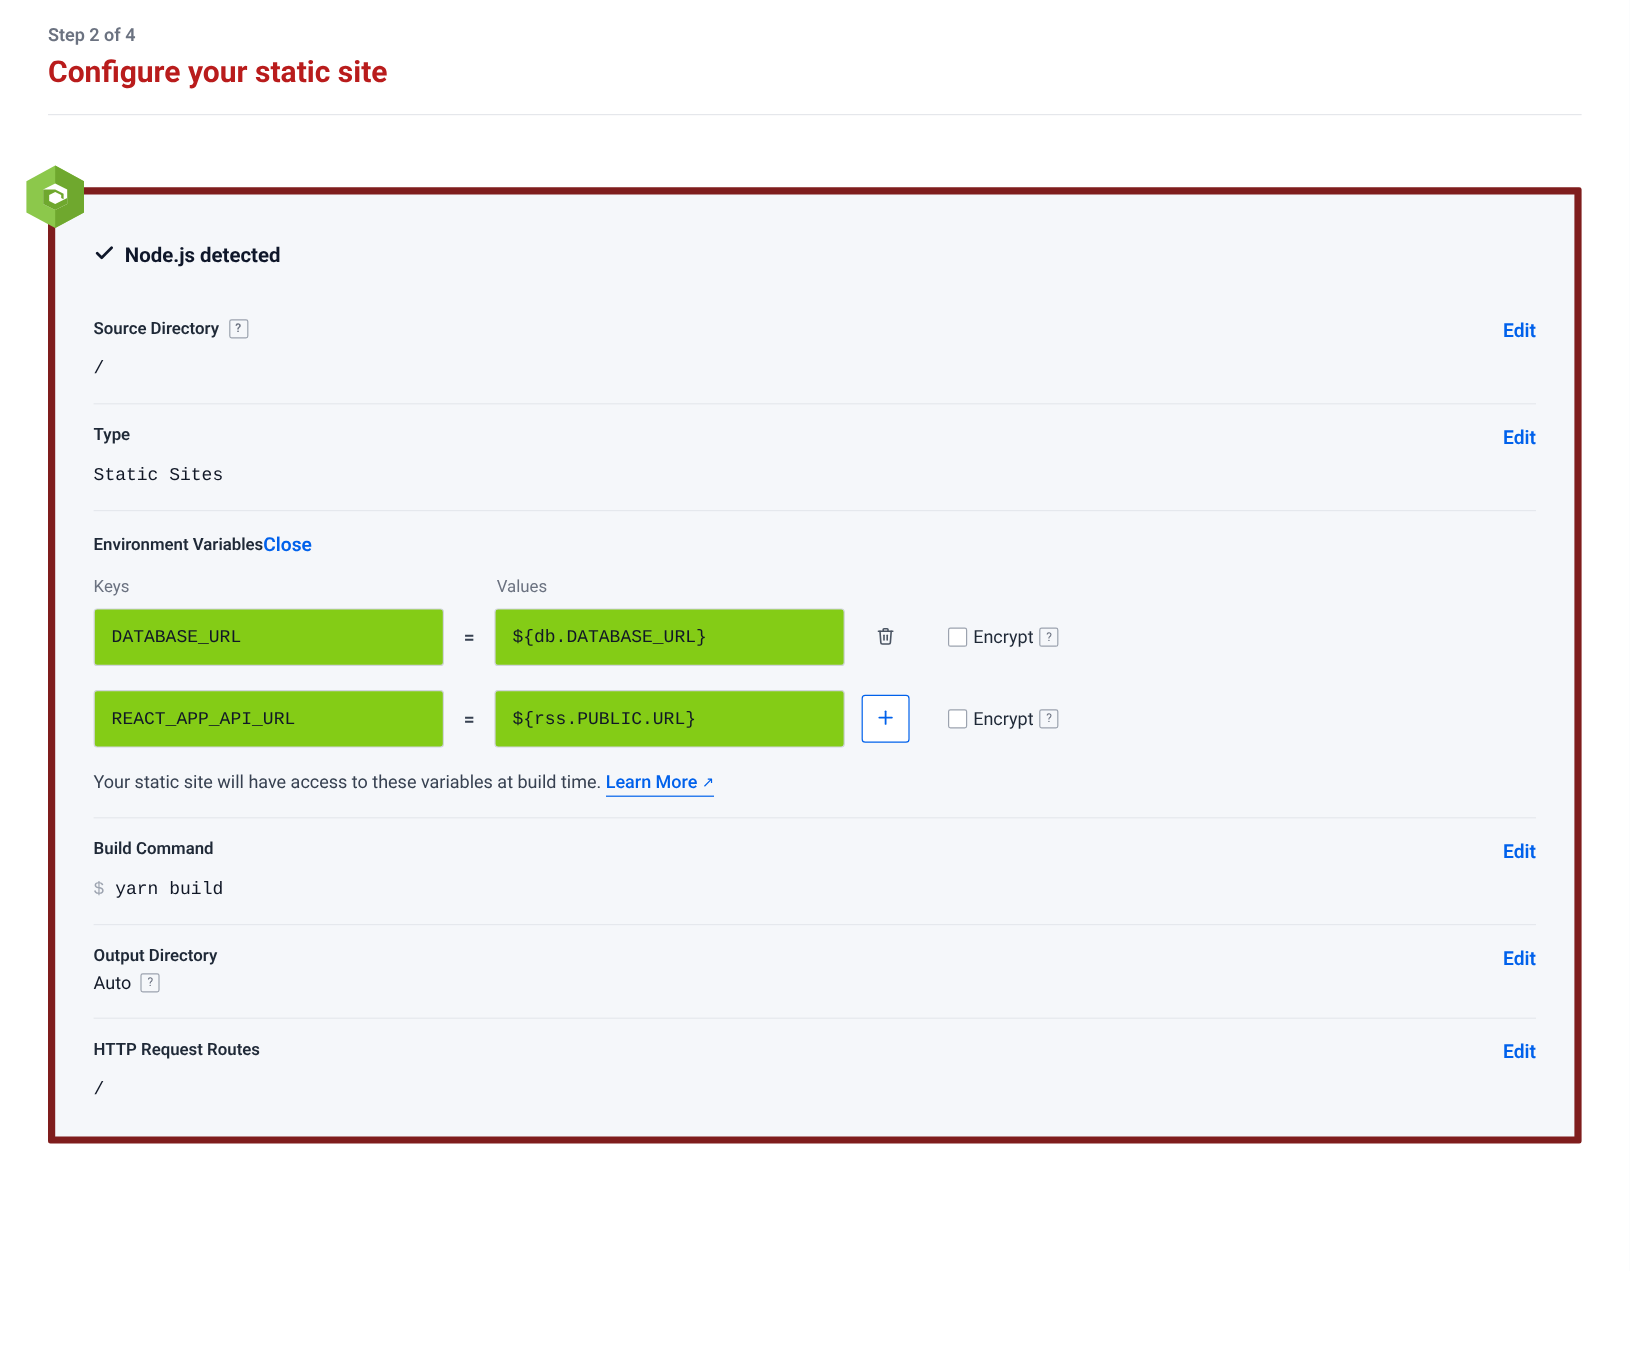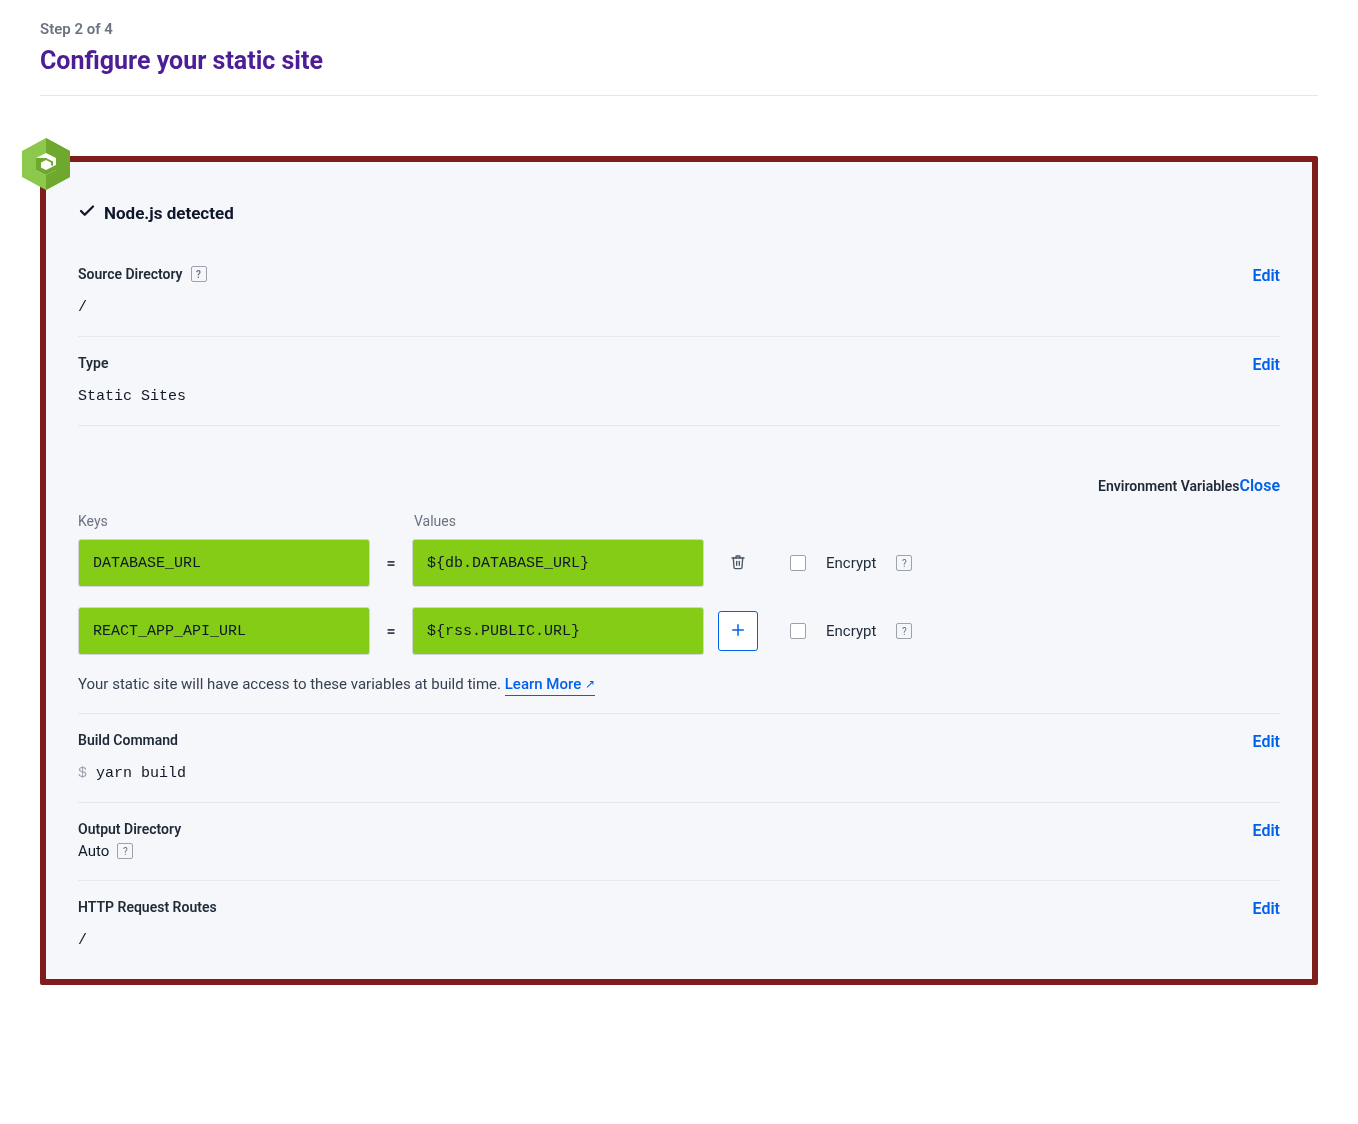--- a/index.html
+++ b/index.html
@@ -13,21 +13,21 @@
   }
   .step-label {
     color: #6b7280;
     font-size: 15px;
     font-weight: 600;
     margin-bottom: 8px;
   }
   .page-title {
     font-size: 25px;
     font-weight: 700;
-    color: #4c1d95;
+    color: #b91c1c;
     margin-bottom: 20px;
   }
   .title-divider {
     border: none;
     border-top: 1px solid #e5e7eb;
     margin-bottom: 60px;
   }
   .config-card {
     position: relative;
     background: #f5f7fa;
@@ -104,24 +104,23 @@
     font-size: 10px;
     color: #6b7280;
     cursor: pointer;
   }
   .env-section {
     padding: 18px 0 20px 0;
     border-bottom: 1px solid #e5e8ed;
   }
   .env-header {
     display: flex;
-    justify-content: flex-end;
+    justify-content: flex-start;
     align-items: center;
     margin-bottom: 18px;
-    margin-top: 32px;
   }
   .env-col-headers {
     display: flex;
     gap: 44px;
     margin-bottom: 10px;
   }
   .col-header {
     font-size: 14px;
     color: #6b7280;
   }
@@ -171,21 +170,21 @@
     justify-content: center;
     cursor: pointer;
     border: 1px solid #0061eb;
     border-radius: 3px;
     background: #ffffff;
     color: #0061eb;
   }
   .encrypt-group {
     display: flex;
     align-items: center;
-    gap: 20px;
+    gap: 5px;
     margin-left: 18px;
     justify-content: center;
   }
   .encrypt-check {
     width: 16px;
     height: 16px;
     border: 1px solid #9ca3af;
     border-radius: 2px;
     background: #ffffff;
     cursor: pointer;

